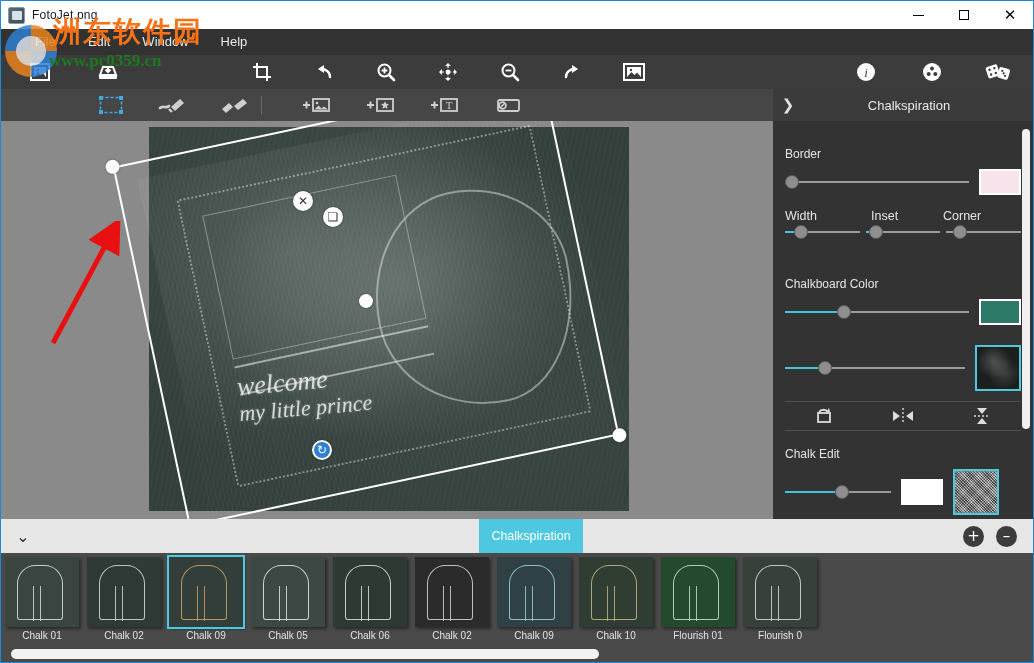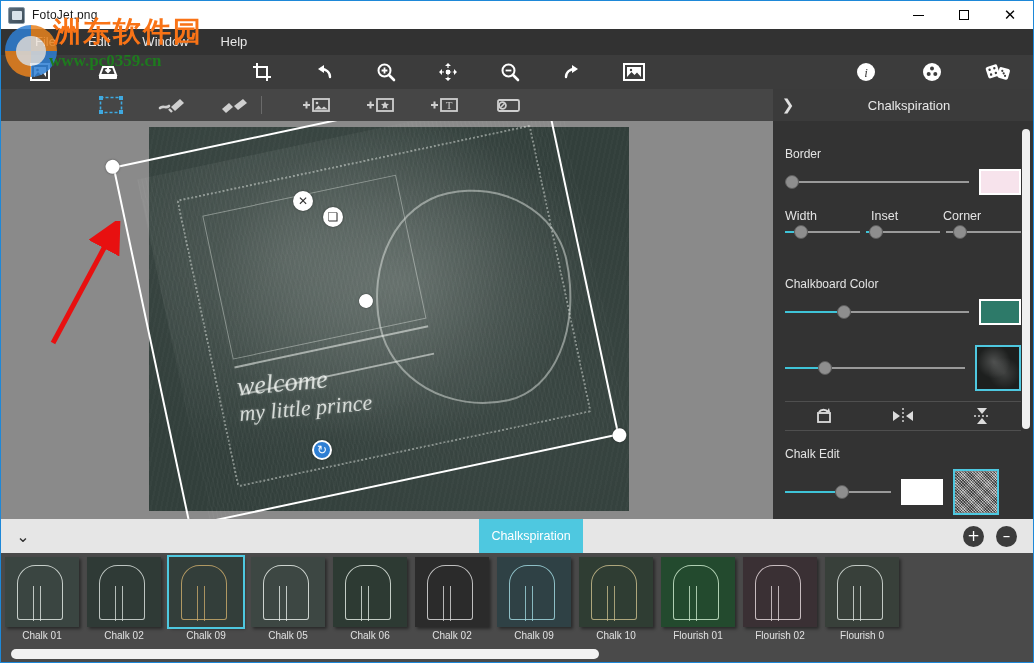--- a/index.html
+++ b/index.html
@@ -705,27 +705,20 @@
         <div class="film-label">Chalk 10</div>
       </div>
       <div class="film-item">
         <div class="film-thumb" style="background: rgb(35, 74, 46); color: rgb(200, 230, 201);">
           <div class="fig"></div>
           <div class="fig2"></div>
         </div>
         <div class="film-label">Flourish 01</div>
       </div>
       <div class="film-item">
-        <div class="film-thumb" style="background: rgb(58, 48, 52); color: rgb(224, 213, 216);">
-          <div class="fig"></div>
-          <div class="fig2"></div>
-        </div>
-        <div class="film-label">Flourish 02</div>
-      </div>
-      <div class="film-item">
         <div class="film-thumb" style="background: rgb(56, 64, 58); color: rgb(219, 226, 221);">
           <div class="fig"></div>
           <div class="fig2"></div>
         </div>
         <div class="film-label">Flourish 0</div>
       </div>
     </div>
 
   <div class="hscroll-wrap">
     <div class="hscroll-thumb"></div>

